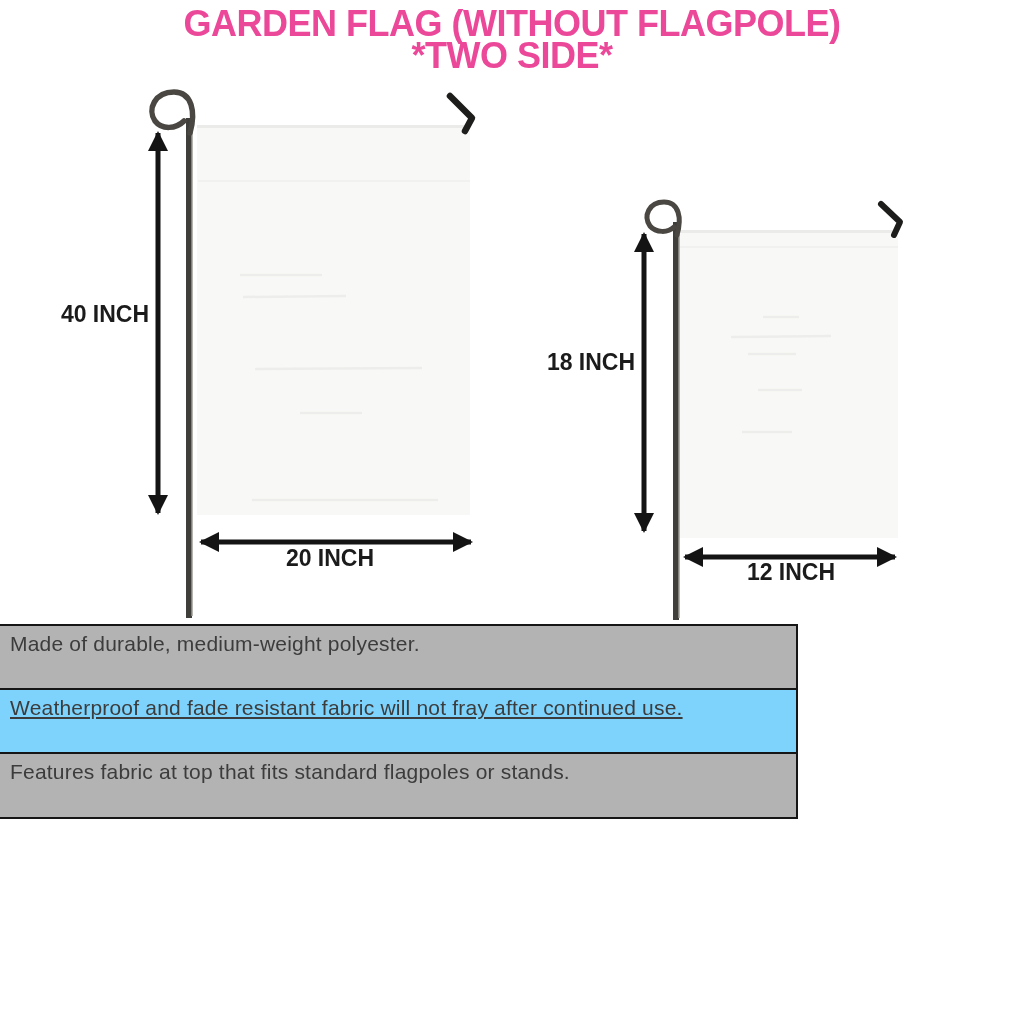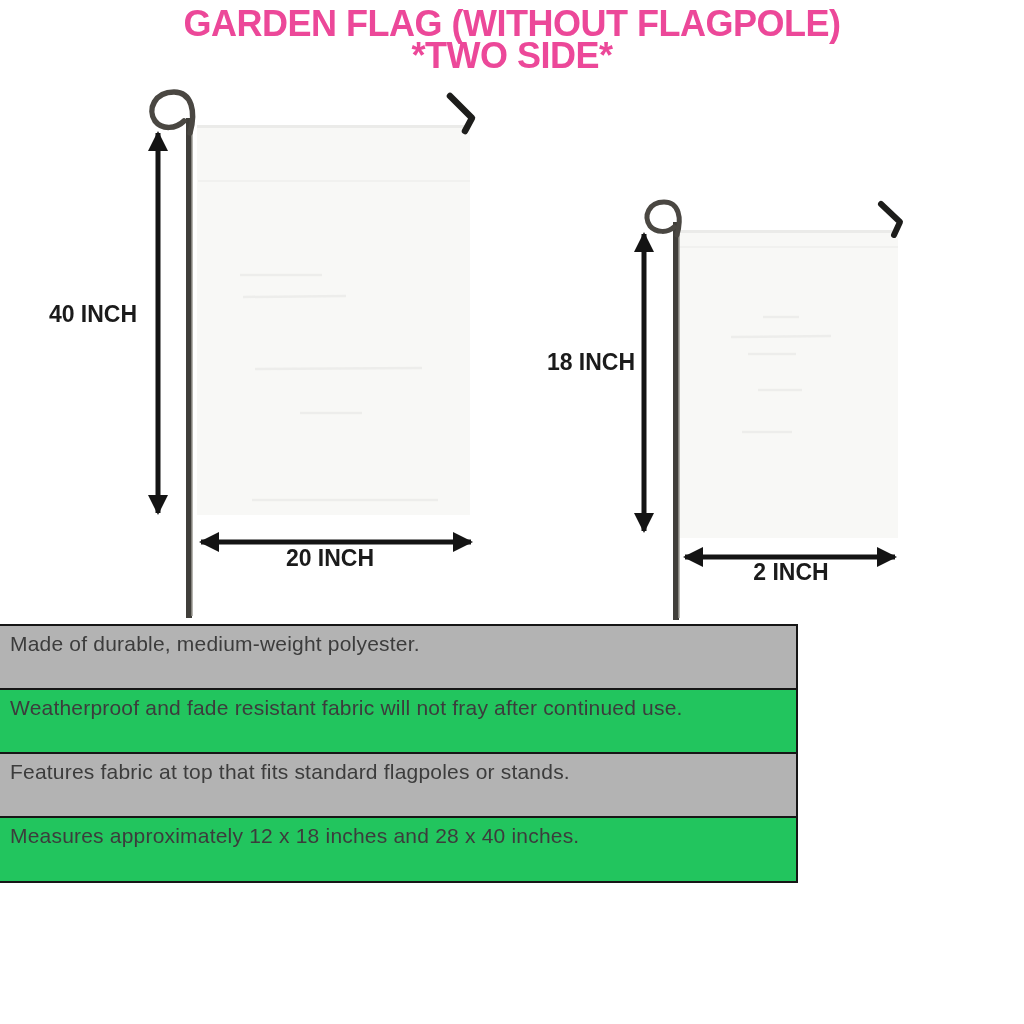--- a/index.html
+++ b/index.html
@@ -39,21 +39,21 @@
   }
   
   .dim-label {
     position: absolute;
     color: #1b1b1b;
     font-weight: 700;
     font-size: 23px;
     text-align: center;
     white-space: nowrap;
   }
-  #label-40 { left: 28px;  top: 301px; width: 130px; }
+  #label-40 { left: 40px;  top: 301px; width: 130px; }
   #label-28 { left: 255px; top: 545px; width: 150px; }
   #label-18 { left: 521px; top: 349px; width: 140px; text-align: center; }
   #label-12 { left: 716px; top: 559px; width: 150px; }
   
   #features-box {
     position: absolute;
     left: 0;
     top: 624px;
     width: 798px;
     border-top: 2px solid #161616;
@@ -66,21 +66,21 @@
     border-bottom: 2px solid #161616;
     box-sizing: content-box;
     padding: 6px 4px 0 10px;
     font-size: 21px;
     letter-spacing: 0.2px;
     color: #3c3c3c;
     overflow: hidden;
   }
   .feature-row:last-child { border-bottom: none; height: 57px; }
   .row-gray  { background: #b3b3b3; }
-  .row-white { background: #22c55e; }
+  .row-white { background: #7dd3fc; text-decoration: underline; }
 </style>
 </head>
 <body>
 
 <div id="stage">
 
   <div class="title title-line1">GARDEN FLAG (WITHOUT FLAGPOLE)</div>
   <div class="title title-line2">*TWO SIDE*</div>
 
   <svg id="diagram-svg" viewBox="0 0 1024 1024" xmlns="http://www.w3.org/2000/svg">
@@ -133,22 +133,21 @@
       <path d="M 881,204 L 900,222 L 894,235" fill="none" stroke="#1d1d1b" stroke-width="6" stroke-linecap="round" stroke-linejoin="round"></path>
 
       <line x1="644" y1="234" x2="644" y2="531" stroke="#141414" stroke-width="5" marker-start="url(#arrow)" marker-end="url(#arrow)"></line>
       <line x1="685" y1="557" x2="895" y2="557" stroke="#141414" stroke-width="5" marker-start="url(#arrow)" marker-end="url(#arrow)"></line>
     </g>
   </svg>
 
   <div class="dim-label" id="label-40">40 INCH</div>
   <div class="dim-label" id="label-28">20 INCH</div>
   <div class="dim-label" id="label-18">18 INCH</div>
-  <div class="dim-label" id="label-12">2 INCH</div>
+  <div class="dim-label" id="label-12">12 INCH</div>
 
   <div id="features-box">
     <div class="feature-row row-gray">Made of durable, medium-weight polyester.</div>
     <div class="feature-row row-white">Weatherproof and fade resistant fabric will not fray after continued use.</div>
     <div class="feature-row row-gray">Features fabric at top that fits standard flagpoles or stands.</div>
-    <div class="feature-row row-white">Measures approximately 12 x 18 inches and 28 x 40 inches.</div>
   </div>
 
 </div>
 
 </body></html>

